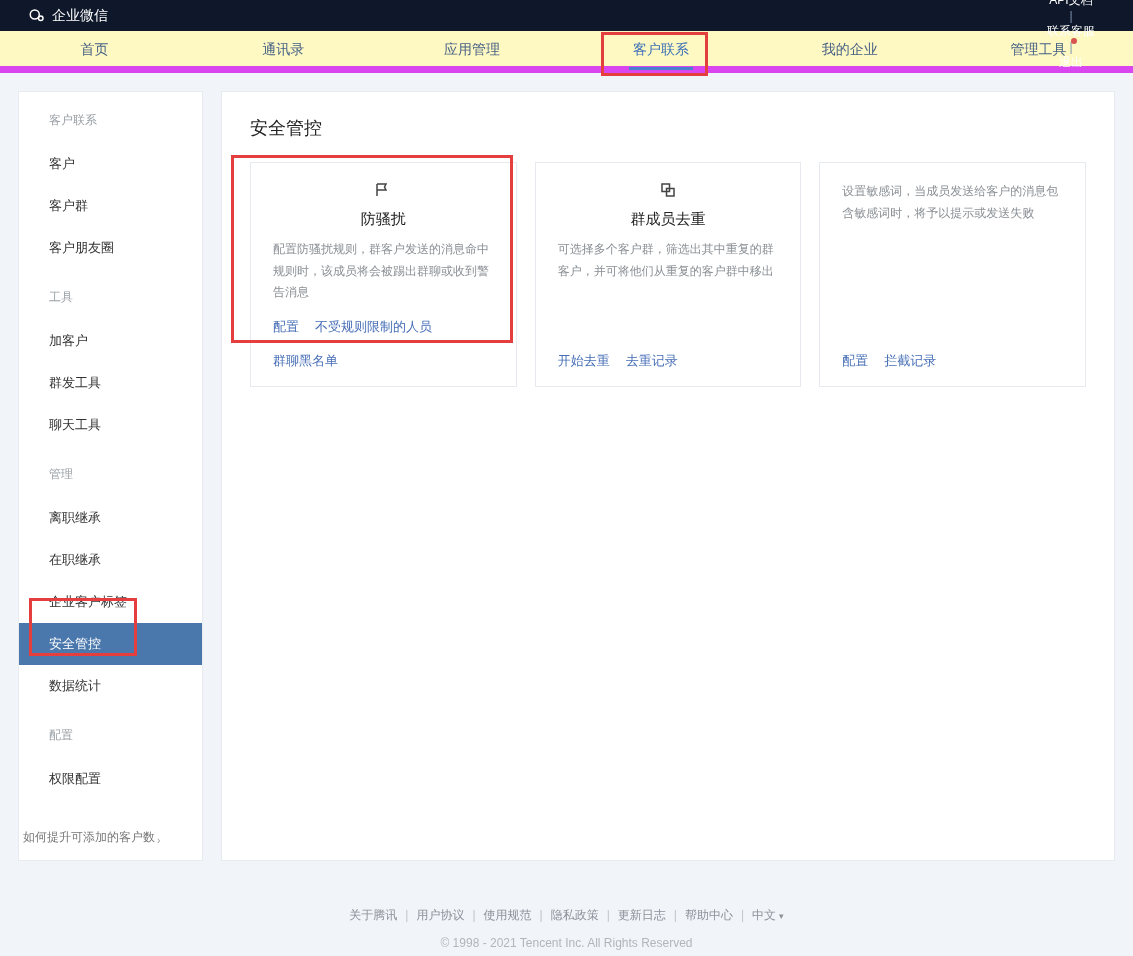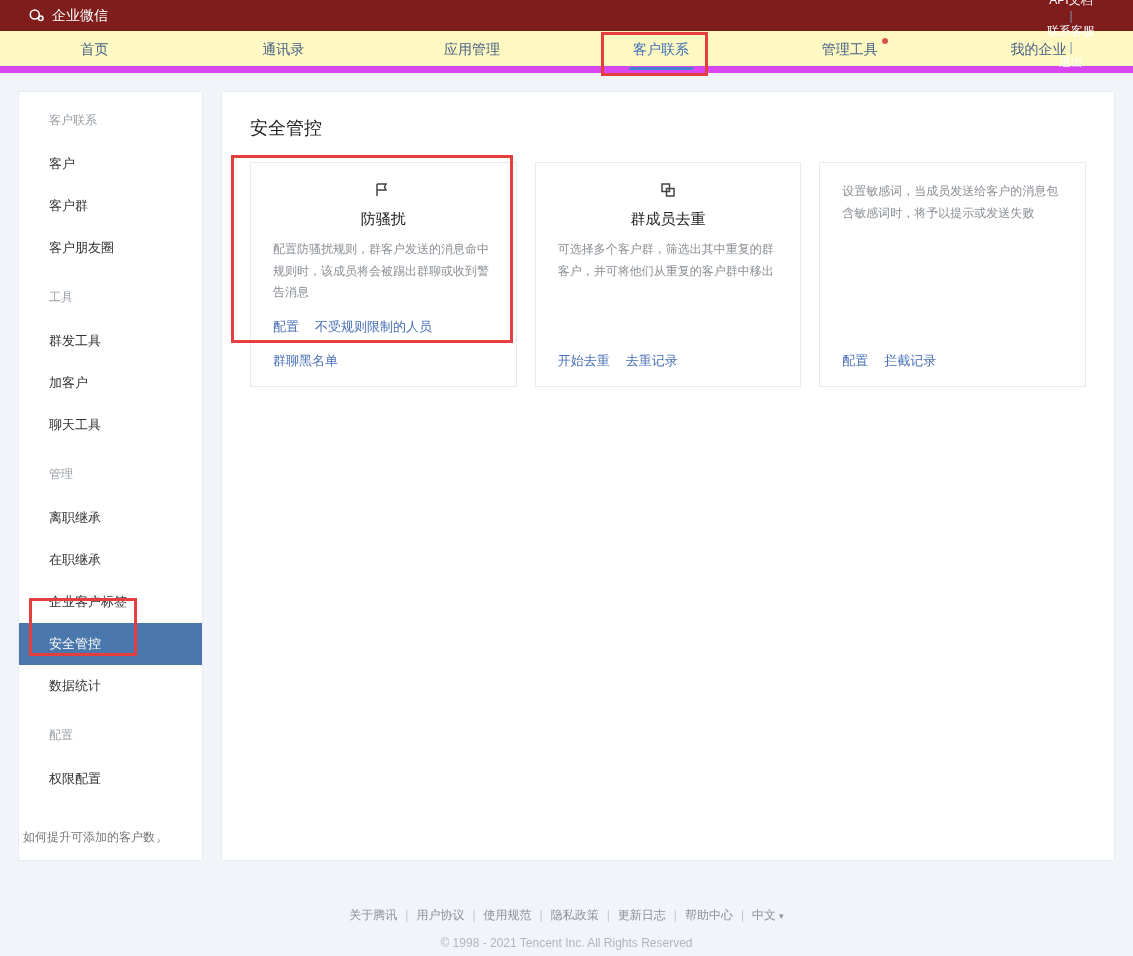--- a/index.html
+++ b/index.html
@@ -1,20 +1,20 @@
 <!DOCTYPE html>
 <html><head>
 <meta charset="utf-8">
 <style>
   * { margin:0; padding:0; box-sizing:border-box; }
   body { font-family: -apple-system, BlinkMacSystemFont, "Segoe UI", "PingFang SC", "Microsoft YaHei", sans-serif; background:#f1f4f8; font-size:13px; color:#333; }
   .page { width:1133px; min-height:956px; background:#f1f4f8; position:relative; }
 
   
-  .top-bar { background:#7f1d1d; height:31px; display:flex; align-items:center; justify-content:space-between; padding:0 28px; }
+  .top-bar { background:#0f172a; height:31px; display:flex; align-items:center; justify-content:space-between; padding:0 28px; }
   .brand { display:flex; align-items:center; gap:6px; color:#fff; font-size:14px; }
   .brand svg { width:18px; height:18px; }
   .top-links { display:flex; align-items:center; font-size:12px; color:#c6d0de;flex-direction:column; }
   .top-links a { color:#fff; text-decoration:none; padding:0 4px; }
   .top-links .sep { color:#7d94ae; margin:0 6px; }
 
   
   .main-nav { background:#fef9c3; border-bottom:7px solid #d946ef; height:42px; display:flex;align-items:center; }
   .nav-row { width:100%; display:flex; }
   .nav-item { flex:1; text-align:center; line-height:42px; color:#476185; font-size:14px; position:relative; cursor:pointer; }
@@ -78,35 +78,35 @@
       <a>退出</a>
     </div>
   </div>
 
   <div class="main-nav">
     <div class="nav-row" id="nav-row">
         <div class="nav-item">首页</div>
         <div class="nav-item">通讯录</div>
         <div class="nav-item">应用管理</div>
         <div class="nav-item active">客户联系</div>
+        <div class="nav-item">我的企业</div>
         <div class="nav-item">管理工具<span class="dot"></span></div>
-        <div class="nav-item">我的企业</div>
       </div>
   </div>
 
   <div class="content">
     <div class="sidebar" id="sidebar">
       <div class="side-title">客户联系</div>
         <div class="side-item">客户</div>
         <div class="side-item">客户群</div>
         <div class="side-item">客户朋友圈</div>
         <div class="side-group-gap"></div>
         <div class="side-title">工具</div>
+        <div class="side-item">加客户</div>
         <div class="side-item">群发工具</div>
-        <div class="side-item">加客户</div>
         <div class="side-item">聊天工具</div>
         <div class="side-group-gap"></div>
         <div class="side-title">管理</div>
         <div class="side-item">离职继承</div>
         <div class="side-item">在职继承</div>
         <div class="side-item">企业客户标签</div>
         <div class="side-item active">安全管控</div>
         <div class="side-item">数据统计</div>
         <div class="side-group-gap"></div>
         <div class="side-title">配置</div>

